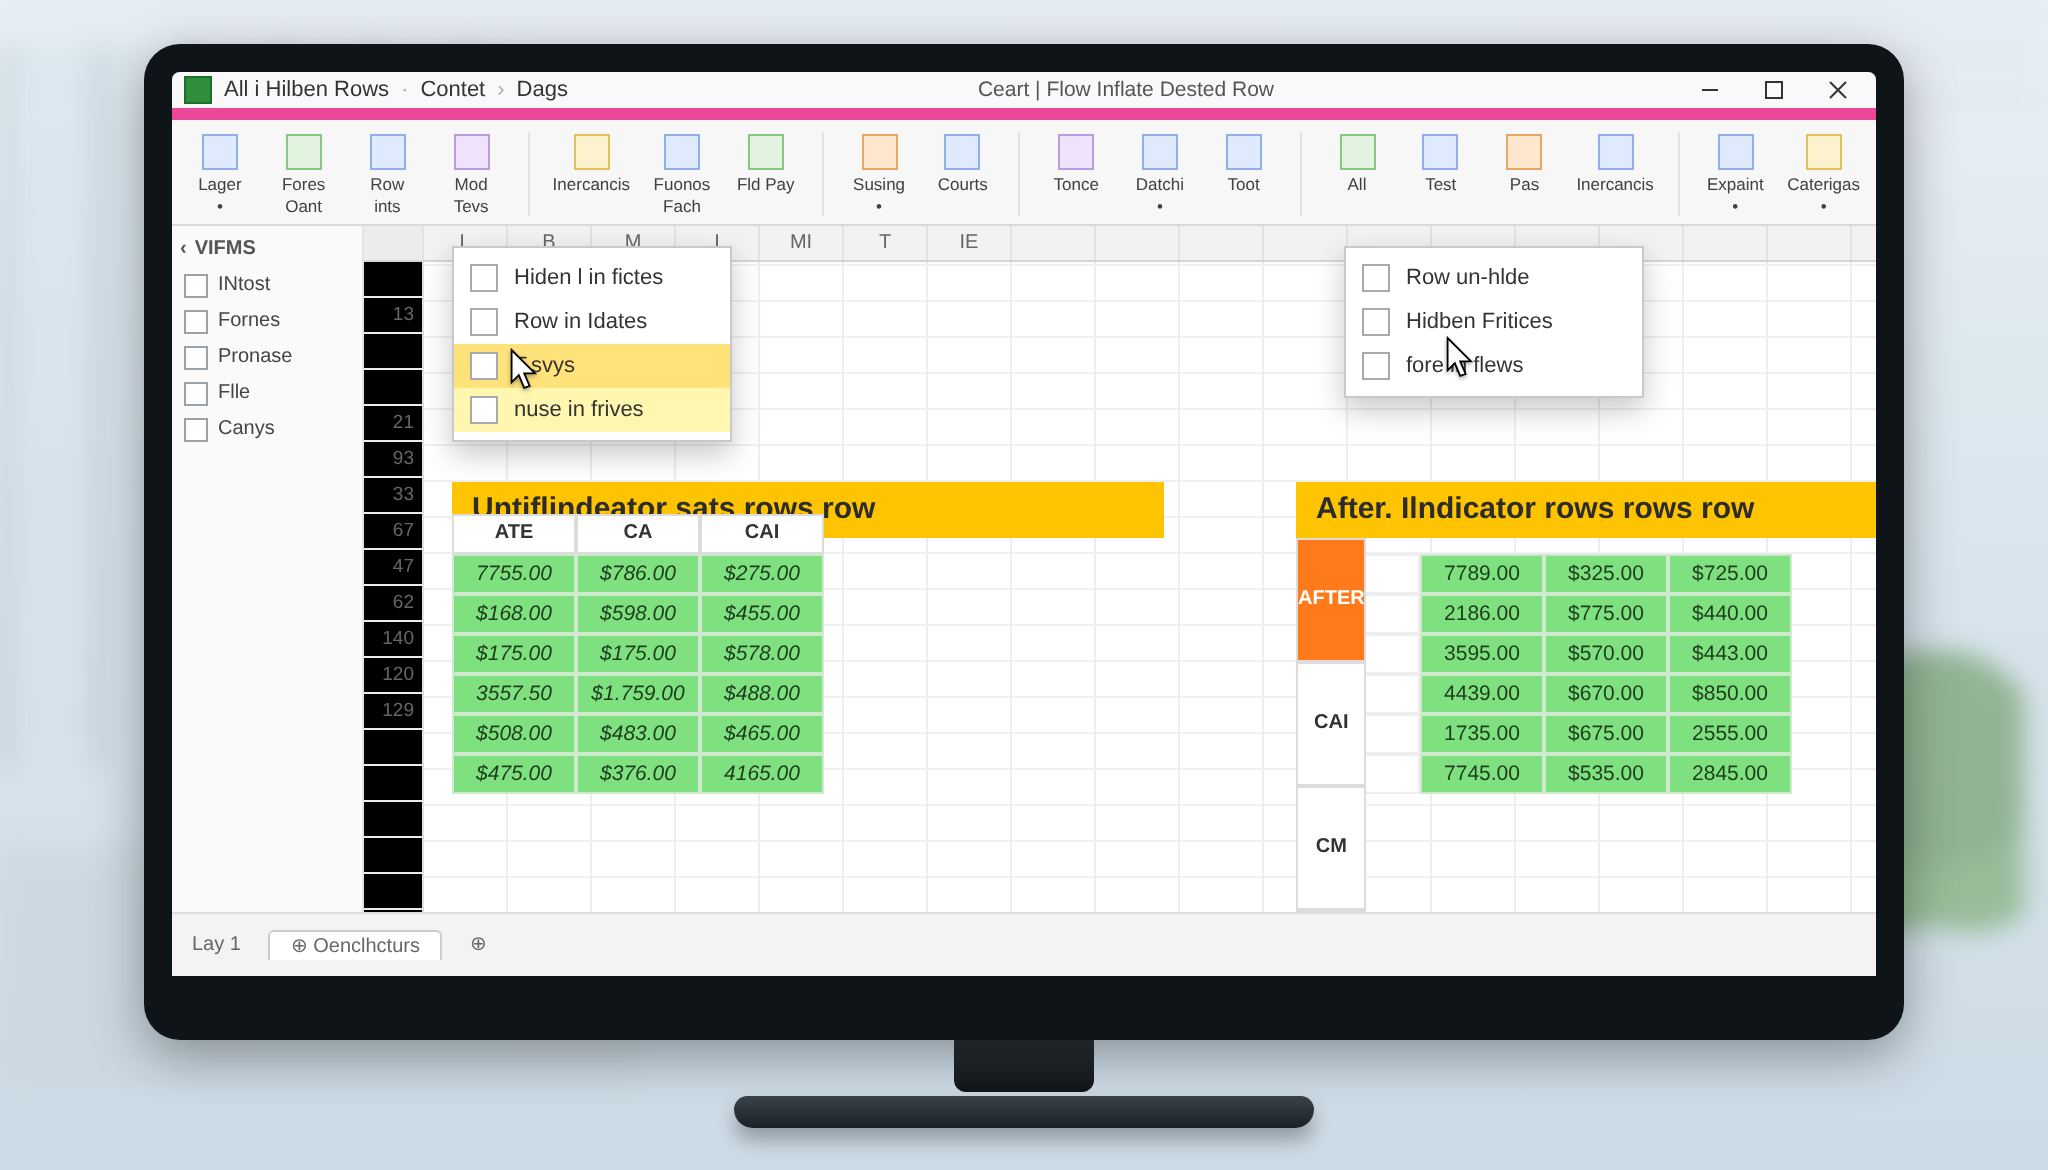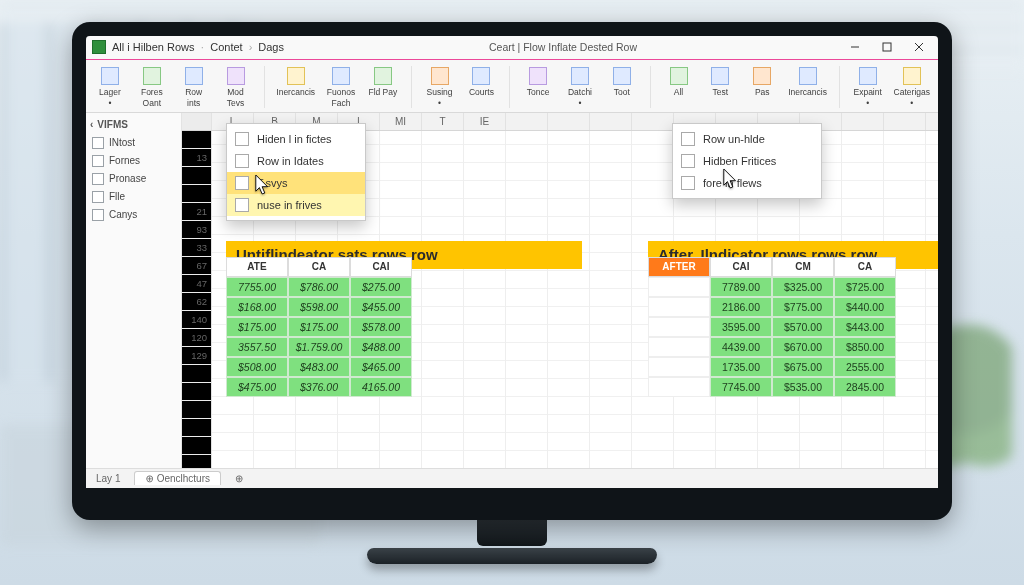--- a/index.html
+++ b/index.html
@@ -32,21 +32,21 @@
   }
   .brand { position:absolute; bottom:-27px; left:0; right:0; text-align:center;
     color:#d6dde3; font-weight:600; letter-spacing:2px; font-size:13px;}
   .stand-neck{width:70px;height:26px;background:linear-gradient(180deg,#2a3136,#11161a);
     margin:0 auto;border-radius:0 0 6px 6px;}
   .stand-base{width:290px;height:16px;background:linear-gradient(180deg,#3b4349,#1b2126);
     margin:2px auto 0;border-radius:10px 10px 14px 14px;box-shadow:0 6px 10px rgba(0,0,0,.3);}
 
   
   .app { position:absolute; inset:0; display:flex; flex-direction:column; font-size:11px; color:#333;}
-  .titlebar{height:24px;background:#f9f9f9;border-bottom:1px solid #ec4899;display:flex;align-items:center;padding:0 6px;gap:6px;}
+  .titlebar{height:24px;background:#f9f9f9;border-bottom:6px solid #ec4899;display:flex;align-items:center;padding:0 6px;gap:6px;}
   .title-ico{width:14px;height:14px;background:#2f8f3c;border:1px solid #1e6e2b;display:inline-block;}
   .titlebar .spacer{flex:1;}
   .rt{color:#555;font-size:10.5px;}
   .win-btn{width:26px;height:18px;display:flex;align-items:center;justify-content:center;color:#333;}
   .win-btn svg{width:10px;height:10px;}
 
   .ribbon{background:#f7f7f7;border-bottom:1px solid #d9d9d9;padding:6px 8px 4px;display:flex;gap:10px;align-items:flex-start;}
   .rbtn{display:flex;flex-direction:column;align-items:center;width:40px;gap:2px;}
   .rbtn .ic{width:20px;height:20px;display:flex;align-items:center;justify-content:center;}
   .rbtn .lbl,.rbtn .lbl2{font-size:8.5px;line-height:9px;text-align:center;color:#414141;white-space:nowrap;}
@@ -80,21 +80,21 @@
 
   .banner{position:absolute;left:30px;height:28px;display:flex;align-items:center;padding:0 10px;font-weight:700;font-size:15px;z-index:5;}
   .banner.y{background:#ffc400;color:#2c2c2c;margin-top:12px;}
   .hdrrow{position:absolute;left:30px;height:20px;display:flex;z-index:6;}
   .hdrcell{flex:0 0 62px;border:1px solid #dcdcdc;background:#fff;font-size:10px;font-weight:700;display:flex;align-items:center;justify-content:center;}
   .hdrcell.o{background:#ff7a1a;color:#fff;}
   .dgrid{position:absolute;left:30px;z-index:5;}
   .dr{display:flex;height:20px;}
   .dc{flex:0 0 62px;border:1px solid #cfe9cf;background:#7fe07f;font-size:10.5px;display:flex;align-items:center;justify-content:center;color:#1d3d1d;}
 
-  .statusbar{height:20px;background:#f3f3f3;border-top:1px solid #ddd;display:flex;align-items:center;gap:14px;padding:0 10px;font-size:10px;color:#666;}
+  .statusbar{height:32px;background:#f3f3f3;border-top:1px solid #ddd;display:flex;align-items:center;gap:14px;padding:0 10px;font-size:10px;color:#666;}
   .sheet-tab{border:1px solid #ccc;border-bottom:none;background:#fff;padding:1px 10px;border-radius:3px 3px 0 0;}
 
   
   .sq{width:18px;height:18px;border:1px solid #bdbdbd;background:#fff;display:inline-block;}
   .sq.b{background:#dfeaff;border-color:#8fb0e8;}
   .sq.g{background:#e1f3df;border-color:#87c883;}
   .sq.y{background:#fff3cf;border-color:#e2c257;}
   .sq.p{background:#efe2fb;border-color:#b89be0;}
   .sq.o{background:#ffe6cf;border-color:#e7a765;}
 </style>
@@ -382,21 +382,21 @@
                   <div class="dc">$465.00</div>
                 </div>
                 <div class="dr">
                   <div class="dc">$475.00</div>
                   <div class="dc">$376.00</div>
                   <div class="dc">4165.00</div>
                 </div>
               </div>
 
             <div class="banner y" id="bannerR" style="top: 98px; left: 466px; width: 418px;">After. Ilndicator rows rows row</div>
-            <div class="hdrrow" id="hdrR" style="top: 126px; left: 466px;">
+            <div class="hdrrow" id="hdrR" style="top: 138px; left: 466px; flex-direction: column;">
                 <div class="hdrcell o">AFTER</div>
                 <div class="hdrcell">CAI</div>
                 <div class="hdrcell">CM</div>
                 <div class="hdrcell">CA</div>
               </div>
             <div class="dgrid" id="gridR" style="top: 146px; left: 466px;">
                 <div class="dr">
                   <div class="dc" style="background: rgb(255, 255, 255); border: 1px solid rgb(238, 238, 238);"></div>
                   <div class="dc">7789.00</div>
                   <div class="dc">$325.00</div>

